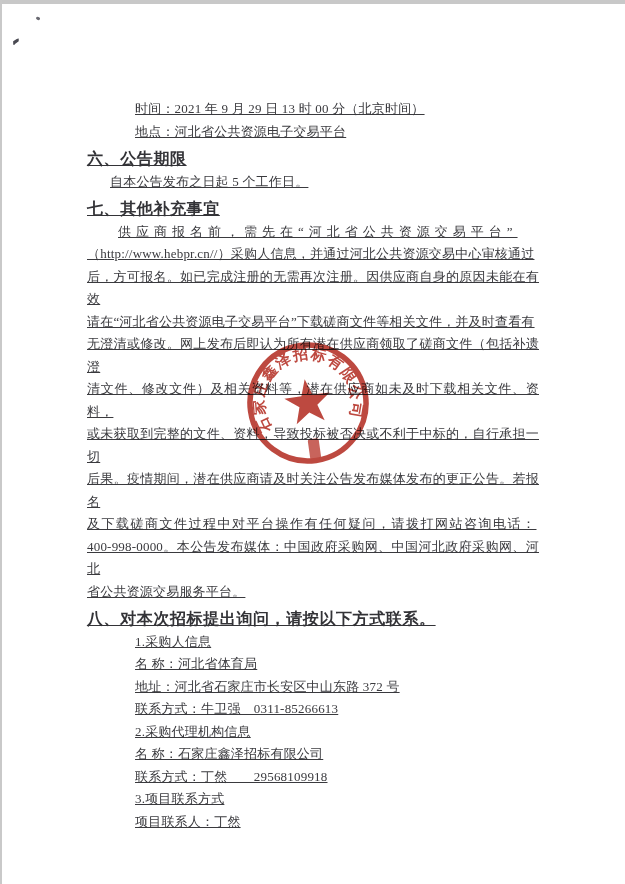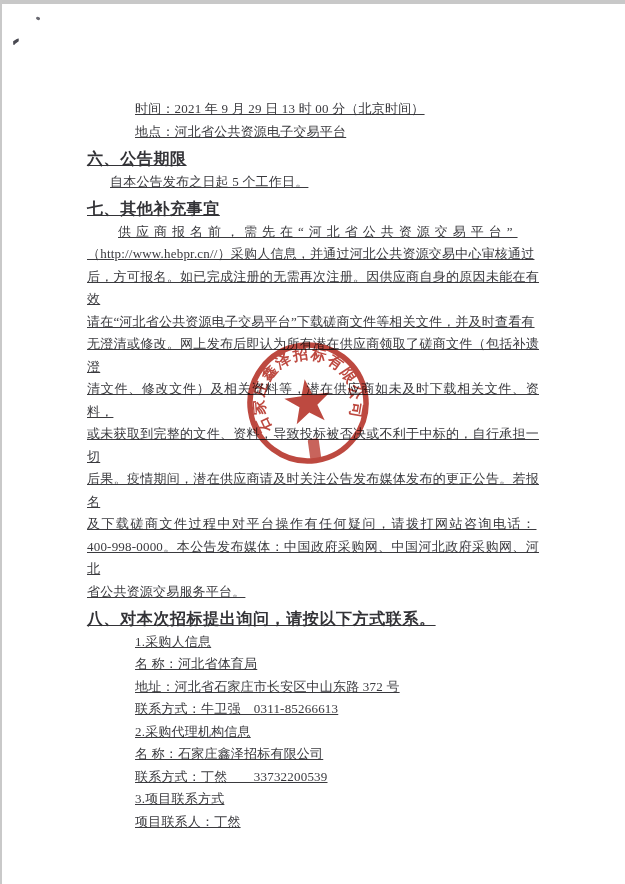--- a/index.html
+++ b/index.html
@@ -69,21 +69,21 @@
   <div class="ln stretch-sm">及下载磋商文件过程中对平台操作有任何疑问，请拨打网站咨询电话：</div>
   <div class="ln just">400-998-0000。本公告发布媒体：中国政府采购网、中国河北政府采购网、河北</div>
   <div class="ln">省公共资源交易服务平台。</div>
   <div class="ln heading">八、对本次招标提出询问，请按以下方式联系。</div>
   <div class="ln ind-md">1.采购人信息</div>
   <div class="ln ind-md">名 称：河北省体育局</div>
   <div class="ln ind-md">地址：河北省石家庄市长安区中山东路 372 号</div>
   <div class="ln ind-md">联系方式：牛卫强　0311-85266613</div>
   <div class="ln ind-md">2.采购代理机构信息</div>
   <div class="ln ind-md">名 称：石家庄鑫泽招标有限公司</div>
-  <div class="ln ind-md">联系方式：丁然　　33732200539</div>
+  <div class="ln ind-md">联系方式：丁然　　29568109918</div>
   <div class="ln ind-md">3.项目联系方式</div>
   <div class="ln ind-md">项目联系人：丁然</div>
 
 </div>
 
 <svg class="stamp" viewBox="0 0 150 150">
   <g transform="rotate(-8 75 75)">
     <circle cx="75" cy="75" r="58" fill="none" stroke="#b8392f" stroke-width="5.5"></circle>
     <path id="sealArc" d="M 36.9 97 A 44 44 0 1 1 113.1 97" fill="none"></path>
     <text font-size="15" fill="#b8392f" letter-spacing="1.5" font-family="Liberation Serif, DejaVu Serif, serif" font-weight="bold">

